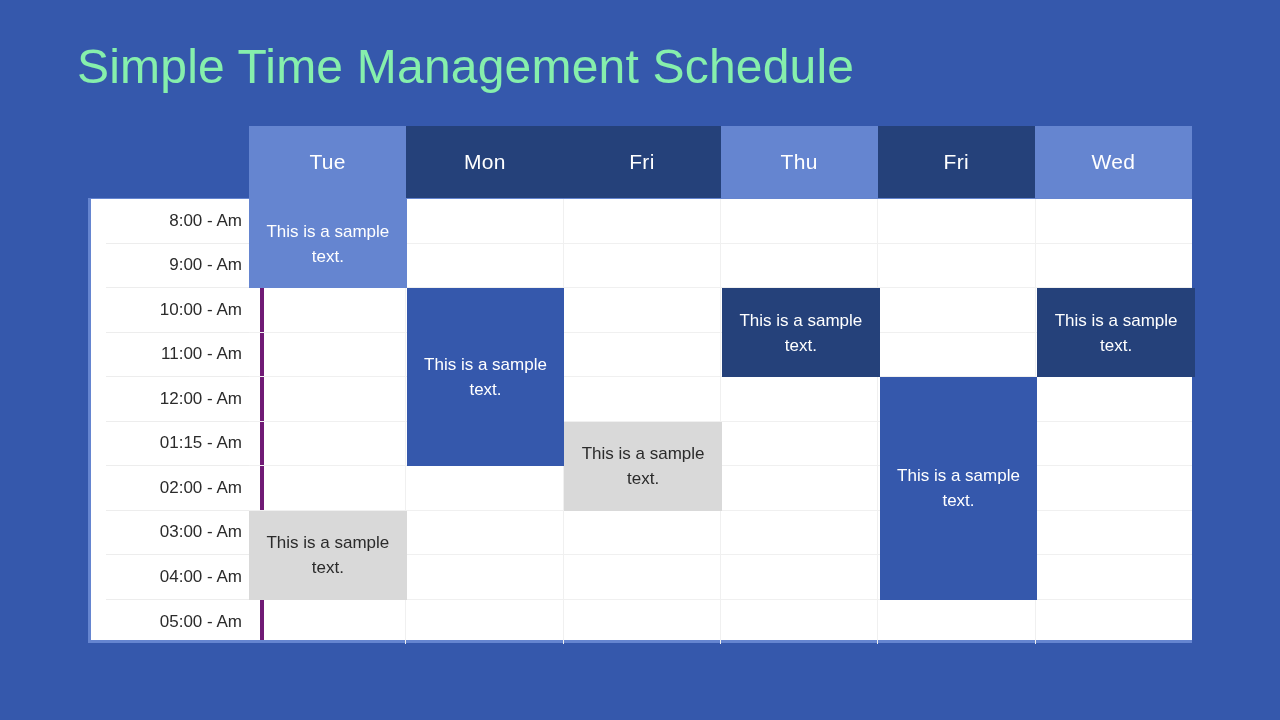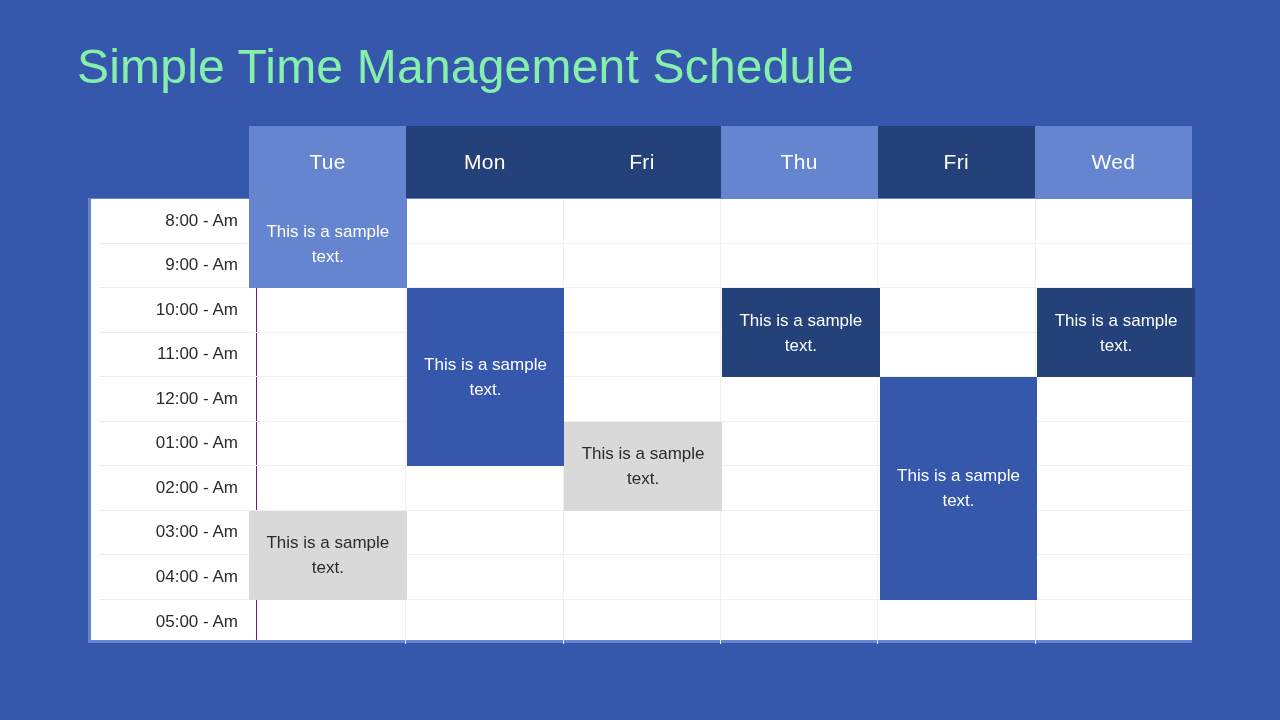--- a/index.html
+++ b/index.html
@@ -71,25 +71,25 @@
     height: 445px;        
     background: #ffffff;
     border-left: 3px solid #6585d0;
     border-bottom: 3px solid #6585d0;
     border-top: 1px solid #6585d0;
   }
 
   
   #time-column {
     position: absolute;
-    left: 8px;
+    left: 15px;
     top: 0;
     width: 158px;
     height: 100%;
-    border-right: 1px solid #701a75;
+    border-right: 4px solid #701a75;
   }
 
   .time-cell {
     height: 44.5px;
     display: flex;
     align-items: center;
     justify-content: flex-end;
     padding-right: 18px;
     font-size: 17px;
     color: #2b2b2b;
@@ -165,21 +165,21 @@
       <div class="day-header light">Wed</div>
     </div>
 
   <div id="body-grid">
     <div id="time-column">
         <div class="time-cell">8:00 - Am</div>
         <div class="time-cell">9:00 - Am</div>
         <div class="time-cell">10:00 - Am</div>
         <div class="time-cell">11:00 - Am</div>
         <div class="time-cell">12:00 - Am</div>
-        <div class="time-cell">01:00 - Am</div>
+        <div class="time-cell">01:15 - Am</div>
         <div class="time-cell">02:00 - Am</div>
         <div class="time-cell">03:00 - Am</div>
         <div class="time-cell">04:00 - Am</div>
         <div class="time-cell">05:00 - Am</div>
       </div>
     <div id="cell-grid">
         <div class="grid-row">
           <div class="grid-cell"></div>
           <div class="grid-cell"></div>
           <div class="grid-cell"></div>

